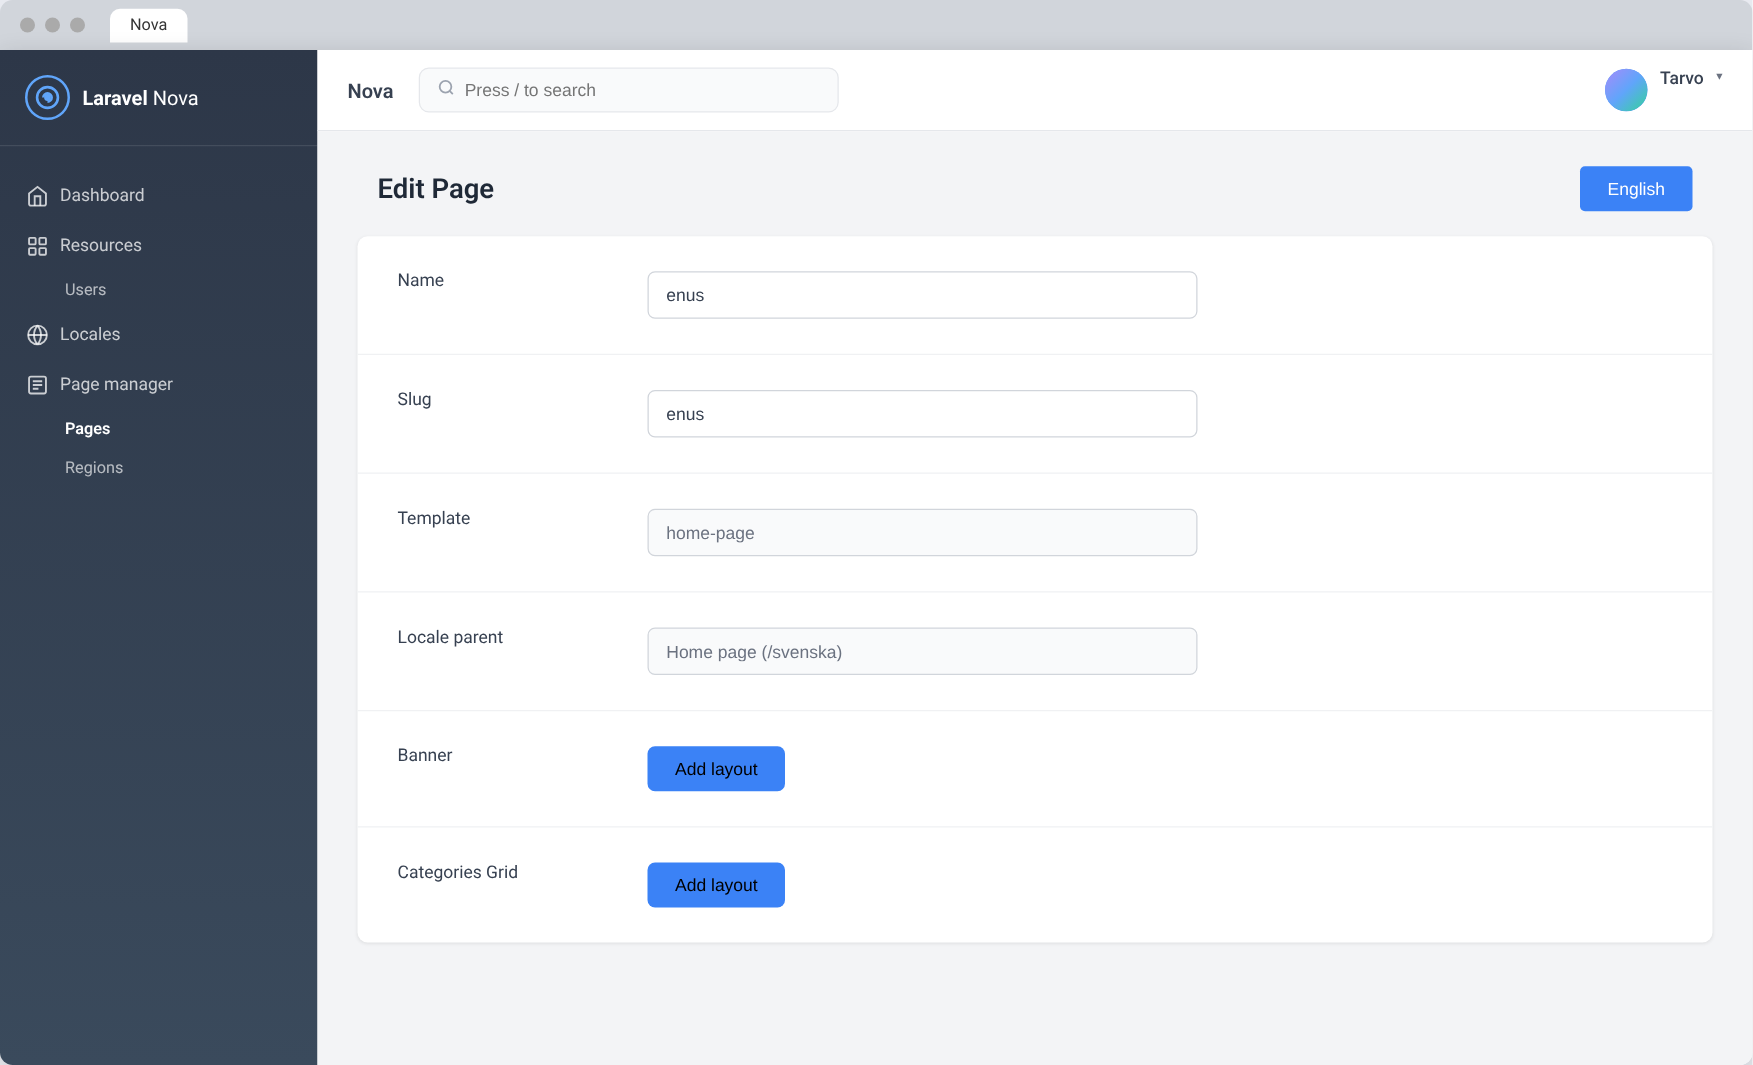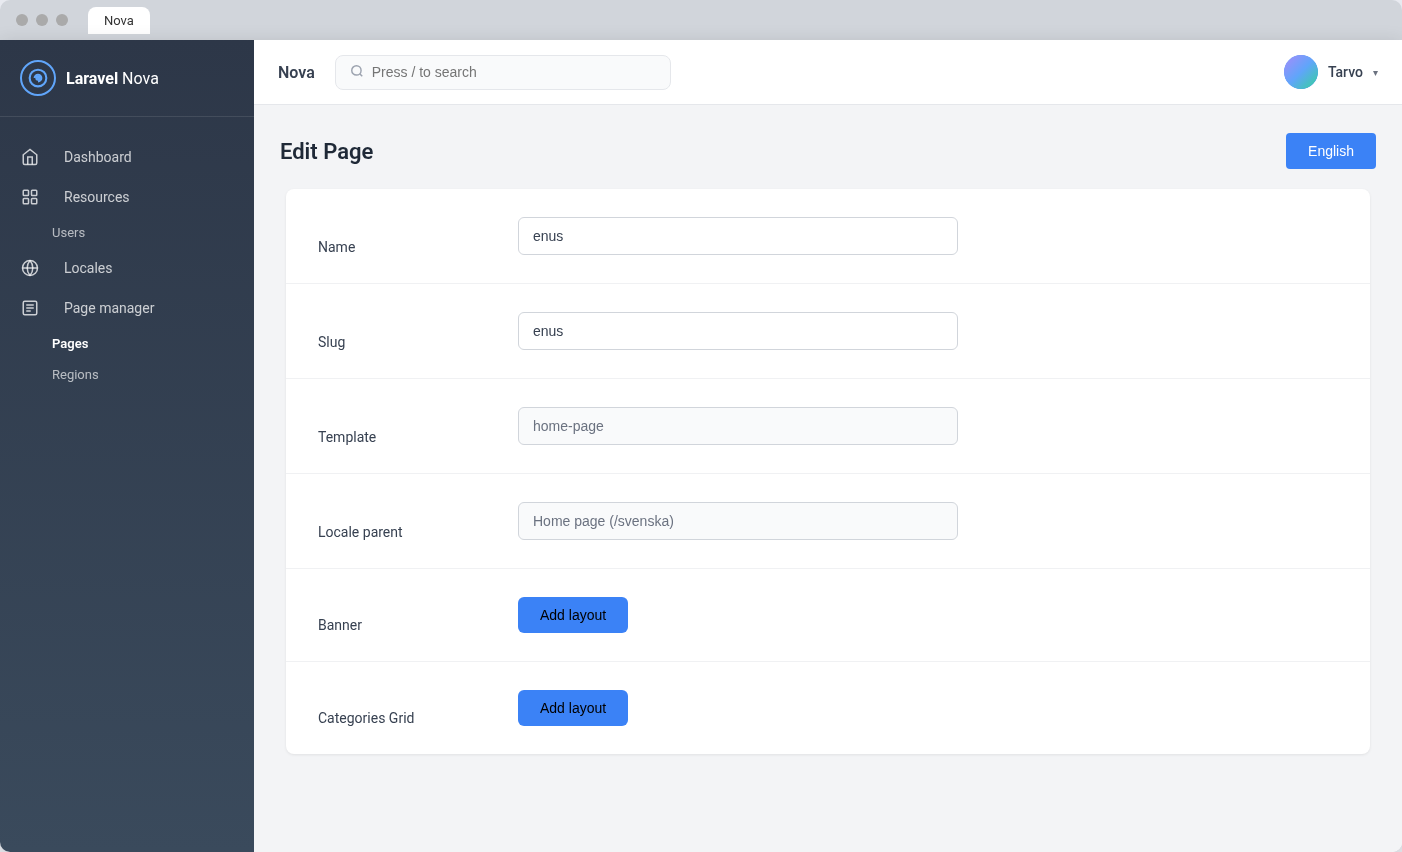--- a/index.html
+++ b/index.html
@@ -90,21 +90,21 @@
     }
 
     .sidebar-nav {
       padding: 20px 0;
       flex: 1;
     }
 
     .nav-item {
       display: flex;
       align-items: center;
-      gap: 24px;
+      gap: 8px;
       padding: 10px 20px;
       color: rgba(255,255,255,0.75);
       font-size: 14px;
       cursor: pointer;
       transition: background 0.15s;
     }
 
     .nav-item .nav-icon {
       width: 20px;
       height: 20px;
@@ -166,21 +166,20 @@
       font-size: 14px;
       color: #9ca3af;
       outline: none;
       width: 100%;
     }
 
     .header-spacer { flex: 1; }
 
     .user-area {
       display: flex;
-      align-items: center;
       gap: 10px;
       cursor: pointer;
     }
 
     .avatar {
       width: 34px;
       height: 34px;
       border-radius: 50%;
       background: linear-gradient(135deg, #60a5fa, #3b82f6);
       display: flex;
@@ -217,21 +216,21 @@
     .content-area {
       flex: 1;
       background: #f3f4f6;
       overflow-y: auto;
     }
 
     .page-header {
       display: flex;
       align-items: center;
       justify-content: space-between;
-      padding: 28px 26px 20px;
+      padding: 28px 48px 20px;
     }
 
     .page-title {
       font-size: 22px;
       font-weight: 600;
       color: #1f2937;
     }
 
     .btn-english {
       background: #3b82f6;
@@ -248,21 +247,21 @@
     .form-card {
       background: white;
       border-radius: 8px;
       margin: 0 32px 32px;
       overflow: hidden;
       box-shadow: 0 1px 3px rgba(0,0,0,0.08);
     }
 
     .form-row {
       display: flex;
-      align-items: flex-end;
+      align-items: flex-start;
       padding: 28px 32px;
       border-bottom: 1px solid #f0f1f3;
     }
 
     .form-row:last-child {
       border-bottom: none;
     }
 
     .form-label {
       width: 200px;

